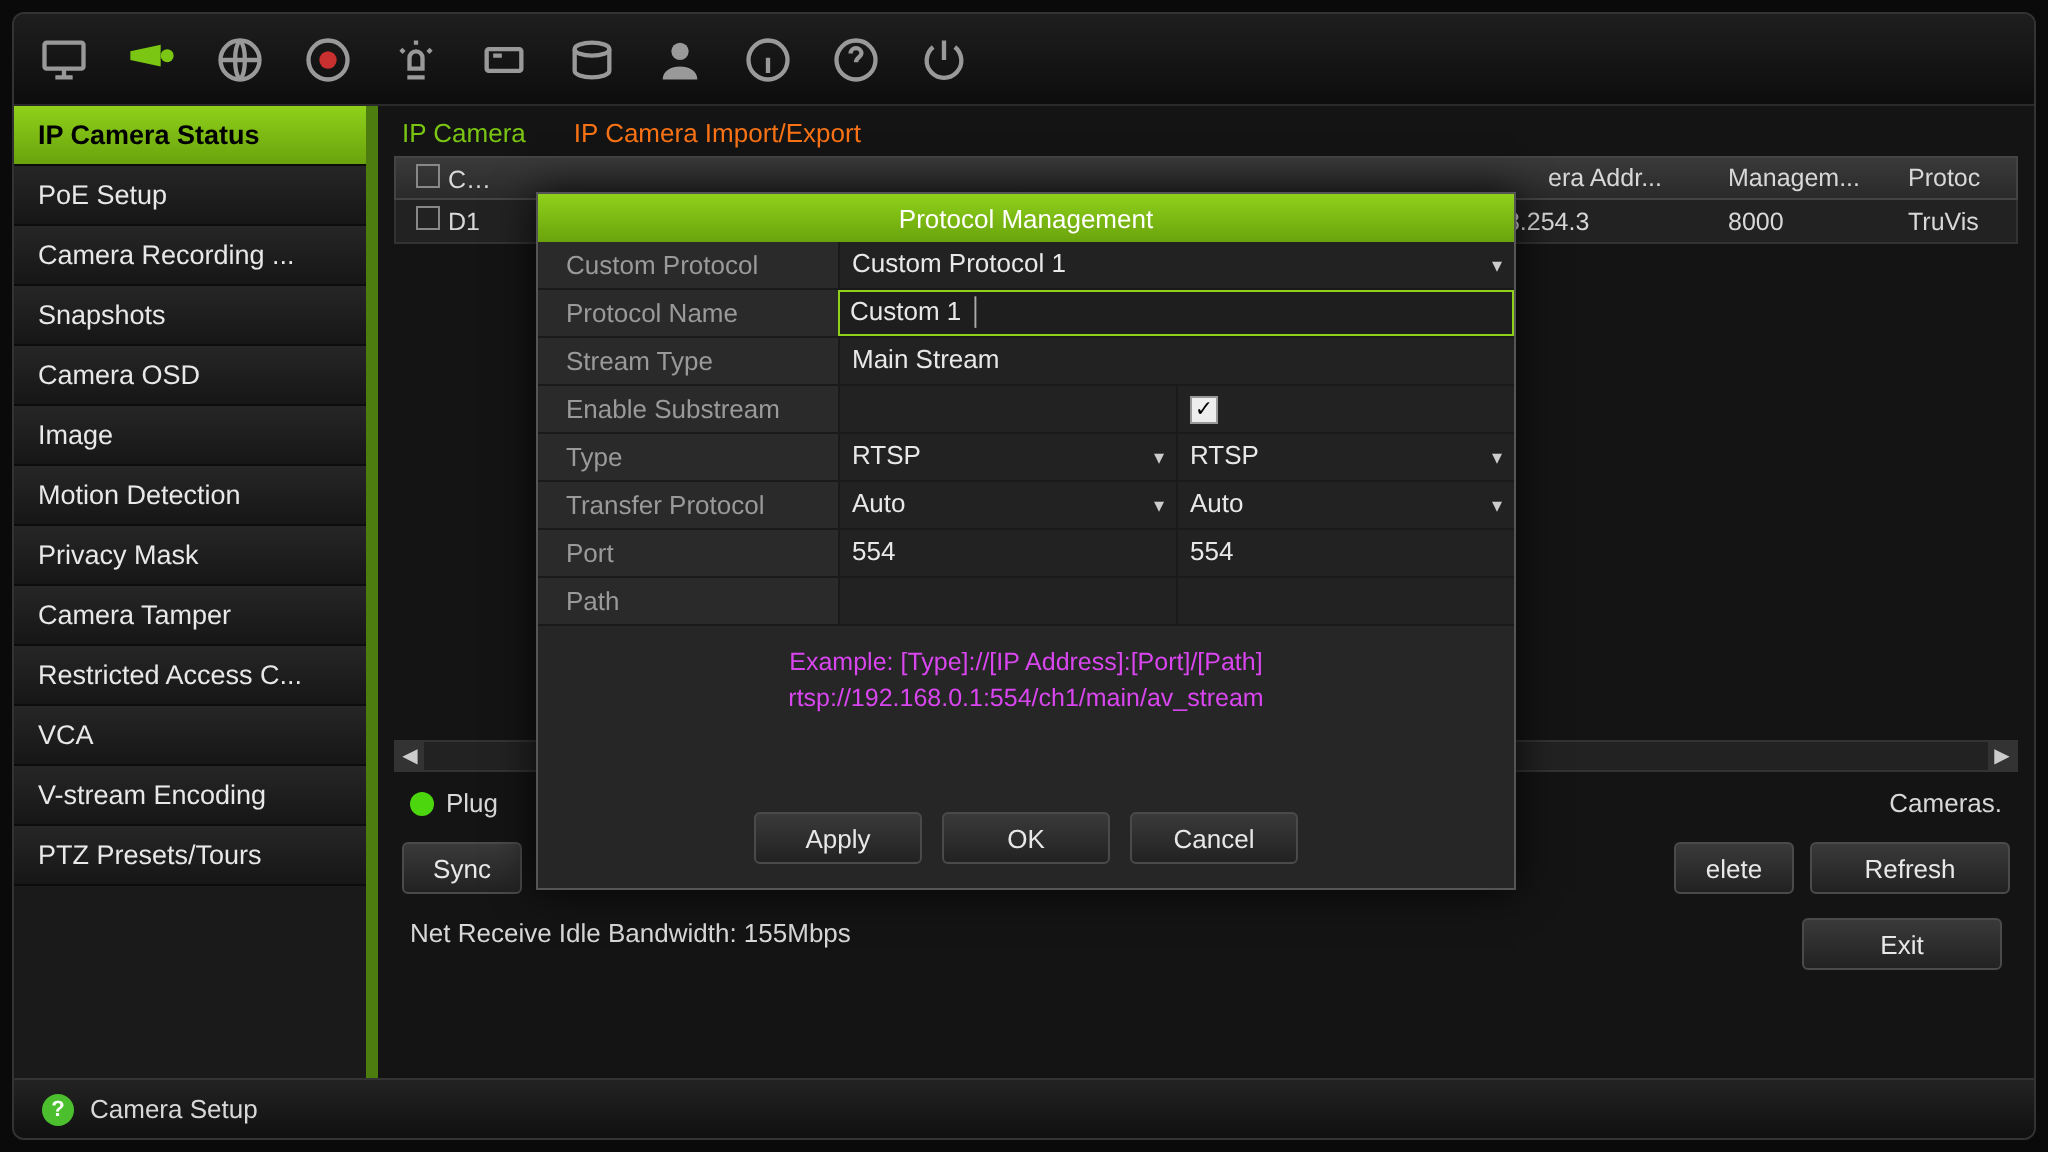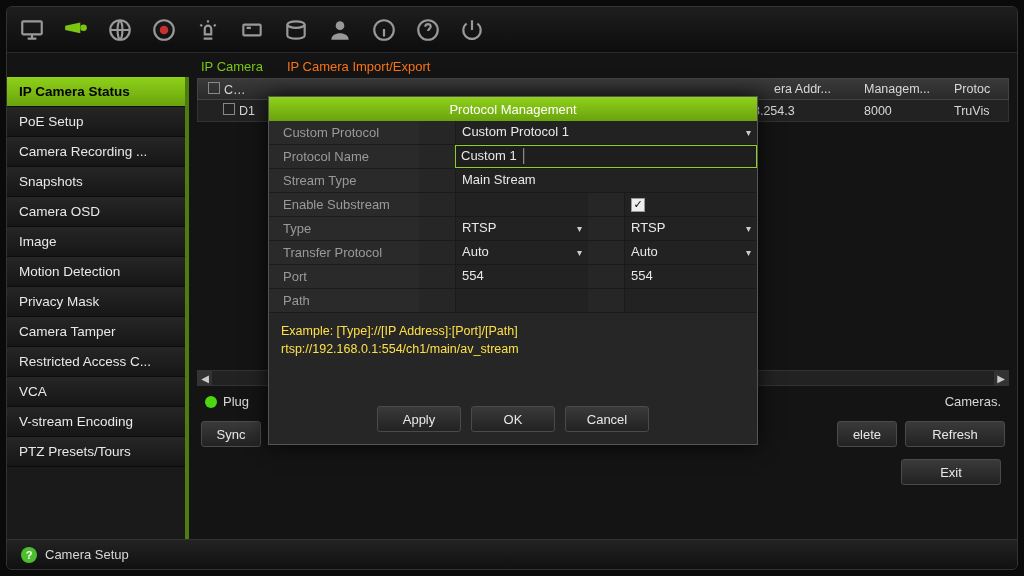--- a/index.html
+++ b/index.html
@@ -27,22 +27,22 @@
     gap:14px;
   }
   .top-icon {
     width:30px; height:30px; display:flex; align-items:center; justify-content:center;
     color:#999;
   }
   .top-icon.active { color:#7ac612; }
   .top-icon svg { width:26px; height:26px; }
   .main { display:flex; height:calc(100% - 46px - 30px); }
   .sidebar {
-    width:182px; background:#1a1a1a; border-right:4px solid #4d7c0f;
-    display:flex; flex-direction:column;margin-top:24px;
+    width:182px; background:#1a1a1a; border-right:6px solid #4d7c0f;
+    display:flex; flex-direction:column;
   }
   .side-item {
     padding:7px 12px; font-size:13.5px; color:#e8e8e8;
     border-bottom:1px solid #0c0c0c;
     background: linear-gradient(#262626,#161616);
   }
   .side-item.active {
     background: linear-gradient(#8fd11a,#6aa30d);
     color:#000; font-weight:bold;
   }
@@ -96,26 +96,26 @@
     box-shadow:0 0 20px rgba(0,0,0,0.8);
   }
   .modal-title {
     height:24px; background: linear-gradient(#8fd11a,#6aa30d);
     color:#fff; font-size:13px; display:flex; align-items:center; justify-content:center;
   }
   .modal-body { padding:0; }
   .mrow { display:flex; border-bottom:1px solid #1a1a1a; }
   .mlabel { width:150px; padding:4px 14px; color:#9a9a9a; background:#2a2a2a; }
   .mval { flex:1; display:flex; }
-  .mcol { flex:1; padding:3px 6px; background:#222; border-left:1px solid #1a1a1a; color:#e8e8e8; position:relative;margin-left:36px; }
+  .mcol { flex:1; padding:3px 6px; background:#222; border-left:1px solid #1a1a1a; color:#e8e8e8; position:relative; }
   .input-active { border:1px solid #8fd11a; background:#1e1e1e; padding:2px 5px; }
   .caret { color:#aaa; }
   .dd { position:absolute; right:6px; top:6px; color:#ccc; font-size:10px; }
   .chkbox { width:14px; height:14px; background:#eee; border:1px solid #999; display:inline-flex; align-items:center; justify-content:center; color:#000; font-size:11px; }
-  .example { padding:10px 12px 40px; font-size:12.5px; color:#fde047; line-height:1.4; }
+  .example { padding:10px 12px 40px; font-size:12.5px; color:#d946ef; line-height:1.4;text-align:center; }
   .modal-btns { display:flex; gap:10px; padding:8px 12px 12px; justify-content:center; }
   .modal-btns .btn { min-width:84px; }
 </style>
 </head>
 <body>
 
 <div class="frame">
 
   <div class="topbar">
     <div class="top-icon">
@@ -210,21 +210,21 @@
 
       <div class="table-area">
         <div class="thead">
           <span class="cell" style="width:60px;"><span class="chk"></span><span>Came</span></span>
           <span class="cell" style="flex:1;"></span>
           <span class="cell" style="width:90px;">era Addr...</span>
           <span class="cell" style="width:90px;">Managem...</span>
           <span class="cell" style="width:60px;">Protoc</span>
         </div>
         <div class="trow">
-          <span class="cell" style="width:60px;margin-left:15px;"><span class="chk"></span><span>D1</span></span>
+          <span class="cell" style="width:60px;"><span class="chk"></span><span>D1</span></span>
           <span class="cell" style="flex:1;"></span>
           <span class="cell" style="width:90px;">68.254.3</span>
           <span class="cell" style="width:90px;margin-left:28px;">8000</span>
           <span class="cell" style="width:60px;">TruVis</span>
         </div>
       </div>
 
       <div style="height:240px;"></div>
 
       <div class="hscroll">
@@ -240,20 +240,21 @@
       </div>
 
       <div class="btn-row">
         <div class="btn" style="min-width:60px;">Sync</div>
         <div class="spacer"></div>
         <div class="btn" style="min-width:60px;">elete</div>
         <div class="btn">Refresh</div>
       </div>
 
       <div class="bw-text" style="display:flex;">
+        <span>Net Receive Idle Bandwidth: 155Mbps</span>
         <span style="flex:1;"></span>
         <span class="btn">Exit</span>
       </div>
     </div>
   </div>
 
   <div class="footer">
     <span class="help-icon">?</span>
     <span>Camera Setup</span>
   </div>

